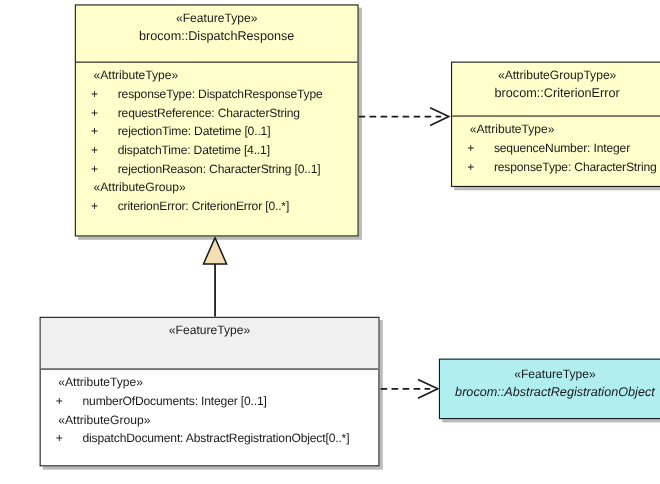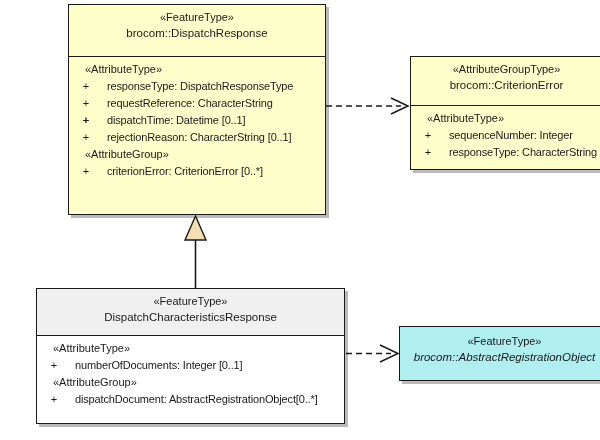--- a/index.html
+++ b/index.html
@@ -160,24 +160,25 @@
       <div class="attr-row">
         <span class="attr-vis">+</span>
         <span class="attr-text">responseType: DispatchResponseType</span>
       </div>
       <div class="attr-row">
         <span class="attr-vis">+</span>
         <span class="attr-text">requestReference: CharacterString</span>
       </div>
       <div class="attr-row">
         <span class="attr-vis">+</span>
-      </div>
-      <div class="attr-row">
-        <span class="attr-vis">+</span>
-        <span class="attr-text">dispatchTime: Datetime [0..1]</span>
+        <span class="attr-text">rejectionTime: Datetime [0..1]</span>
+      </div>
+      <div class="attr-row">
+        <span class="attr-vis">+</span>
+        <span class="attr-text">dispatchTime: Datetime [4..1]</span>
       </div>
       <div class="attr-row">
         <span class="attr-vis">+</span>
         <span class="attr-text">rejectionReason: CharacterString [0..1]</span>
       </div>
       <div class="group-label">«AttributeGroup»</div>
       <div class="attr-row">
         <span class="attr-vis">+</span>
         <span class="attr-text">criterionError: CriterionError [0..*]</span>
       </div>
@@ -198,21 +199,20 @@
       <div class="attr-row">
         <span class="attr-vis">+</span>
         <span class="attr-text">responseType: CharacterString</span>
       </div>
     </div>
   </div>
 
   <div class="uml-class" id="box-dispatch-characteristics">
     <div class="uml-header">
       <span class="stereotype">«FeatureType»</span>
-      <span class="classname">DispatchCharacteristicsResponse</span>
     </div>
     <div class="uml-body">
       <div class="group-label">«AttributeType»</div>
       <div class="attr-row">
         <span class="attr-vis">+</span>
         <span class="attr-text">numberOfDocuments: Integer [0..1]</span>
       </div>
       <div class="group-label">«AttributeGroup»</div>
       <div class="attr-row">
         <span class="attr-vis">+</span>

